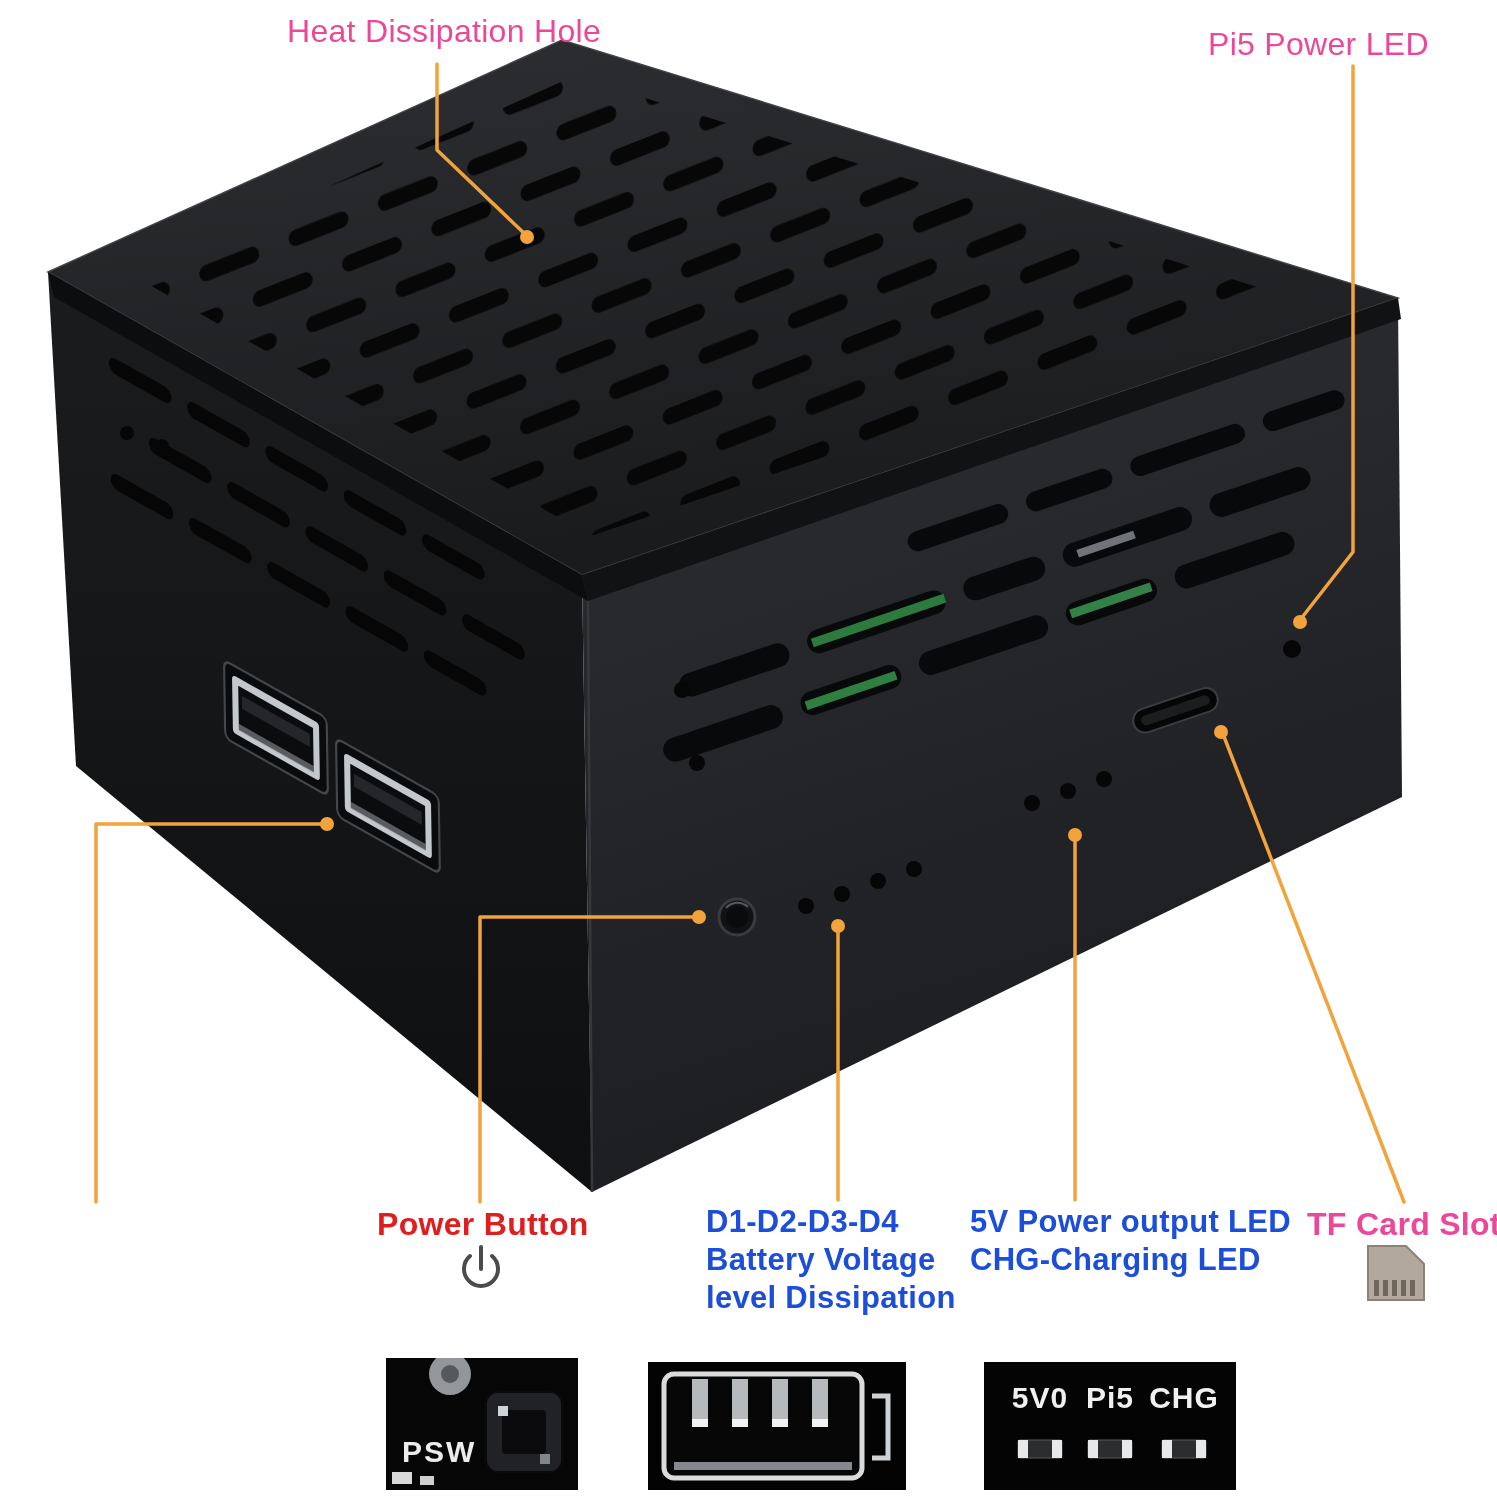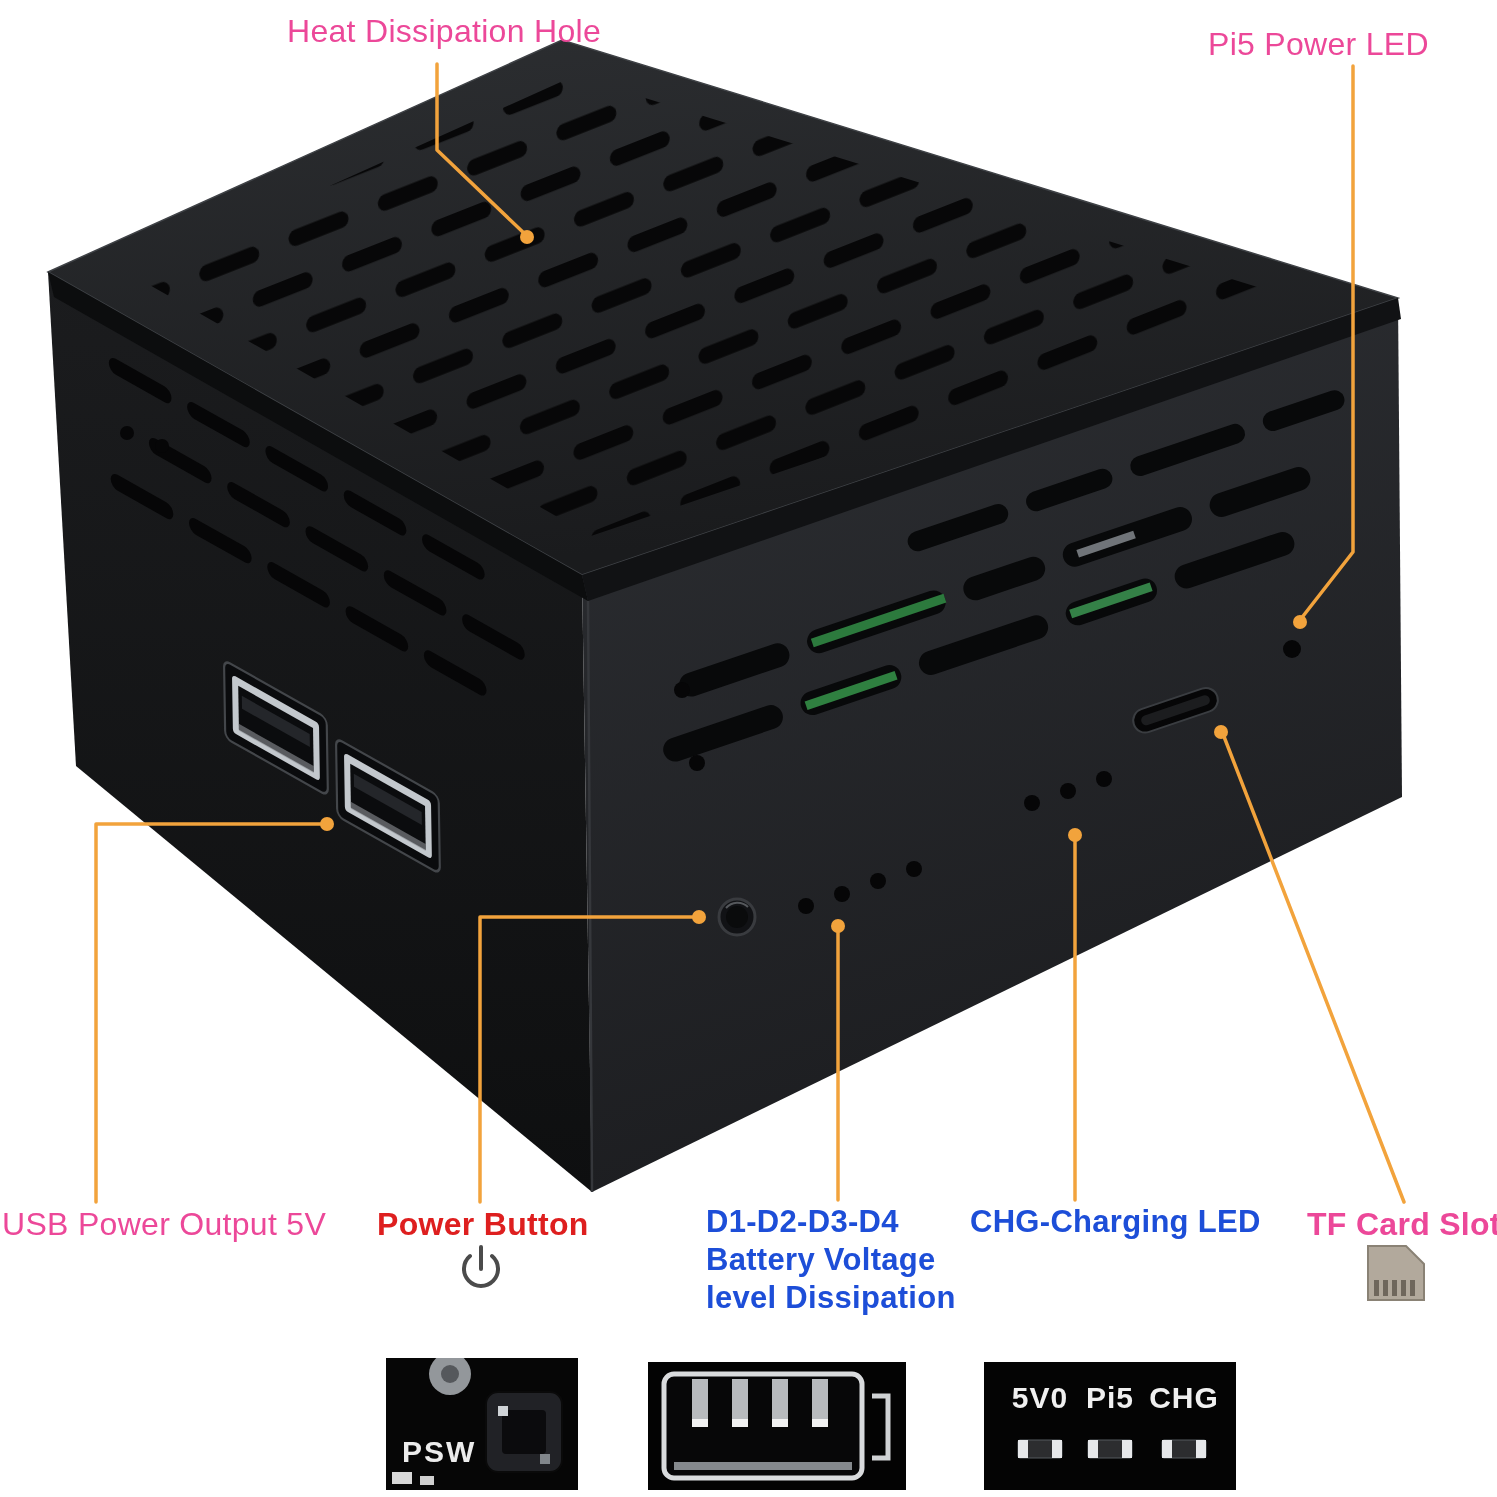--- a/index.html
+++ b/index.html
@@ -168,38 +168,38 @@
       <circle cx="838" cy="926" r="7"></circle>
       <circle cx="1075" cy="835" r="7"></circle>
       <circle cx="1221" cy="732" r="7"></circle>
     </g>
   </svg>
 
   <div class="lbl" style="left:287px;top:13px;">Heat Dissipation Hole</div>
 
   <div class="lbl" style="left:1180px;top:26px;margin-left:28px;">Pi5 Power LED</div>
 
-  <div class="lbl" style="left:2px;top:1206px;">USB Power Output 5V</div>
 
   <div class="lbl red" style="left:377px;top:1206px;">Power Button</div>
 
   <svg class="icon-abs" style="left:452px;top:1240px;" width="58" height="58" viewBox="0 0 58 58">
     <g stroke="#4b4b4b" stroke-width="4" fill="none" stroke-linecap="round">
       <path d="M40 16 A17 17 0 1 1 18 16"></path>
       <line x1="29" y1="7" x2="29" y2="29"></line>
     </g>
   </svg>
 
   <div class="multi" style="left:706px;top:1203px;">
     <div>D1-D2-D3-D4</div>
     <div>Battery Voltage</div>
     <div>level Dissipation</div>
   </div>
 
   <div class="multi" style="left:970px;top:1203px;">
+    <div>5V Power output LED</div>
     <div>CHG-Charging LED</div>
   </div>
 
   <div class="lbl" style="left:1307px;top:1206px;font-weight:bold;">TF Card Slot</div>
 
   <svg class="icon-abs" style="left:1352px;top:1238px;" width="82" height="68" viewBox="0 0 82 68">
     <path d="M16 8 H54 L72 26 V62 H16 Z" fill="#b2a99c" stroke="#8a8275" stroke-width="2"></path>
     <g fill="#6f675c">
       <rect x="22" y="42" width="5" height="16"></rect>
         <rect x="31" y="42" width="5" height="16"></rect>

